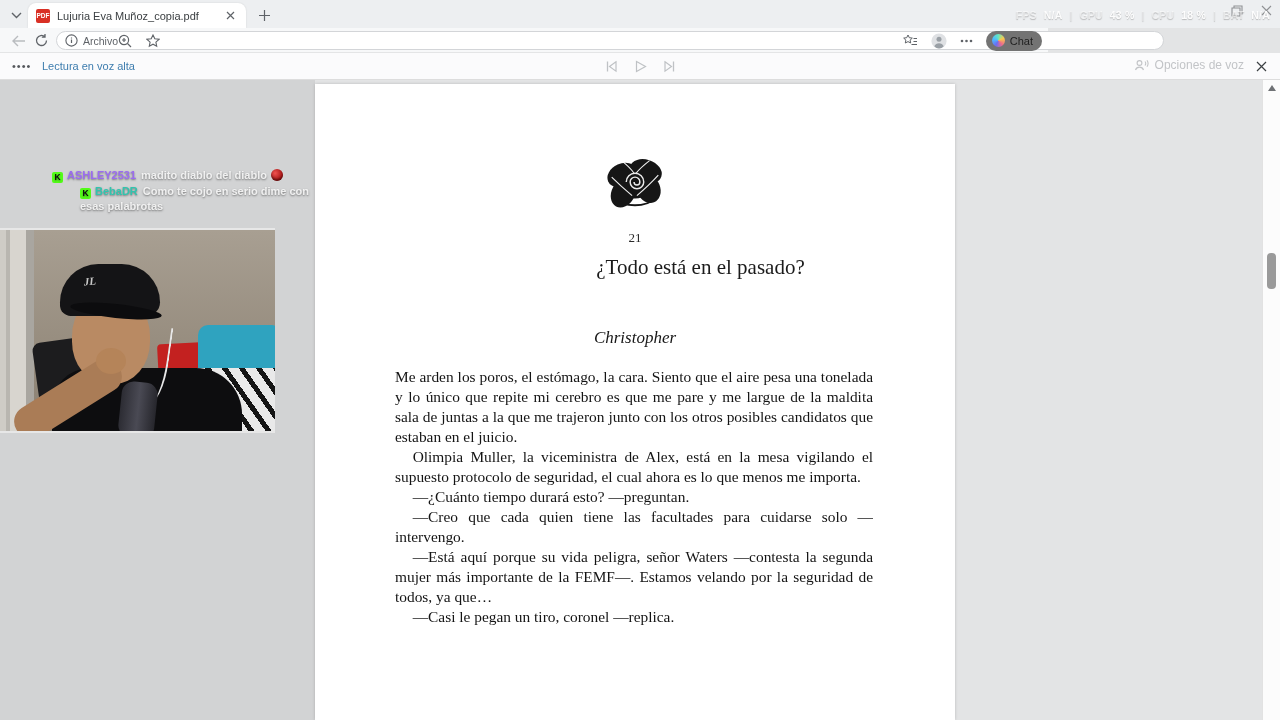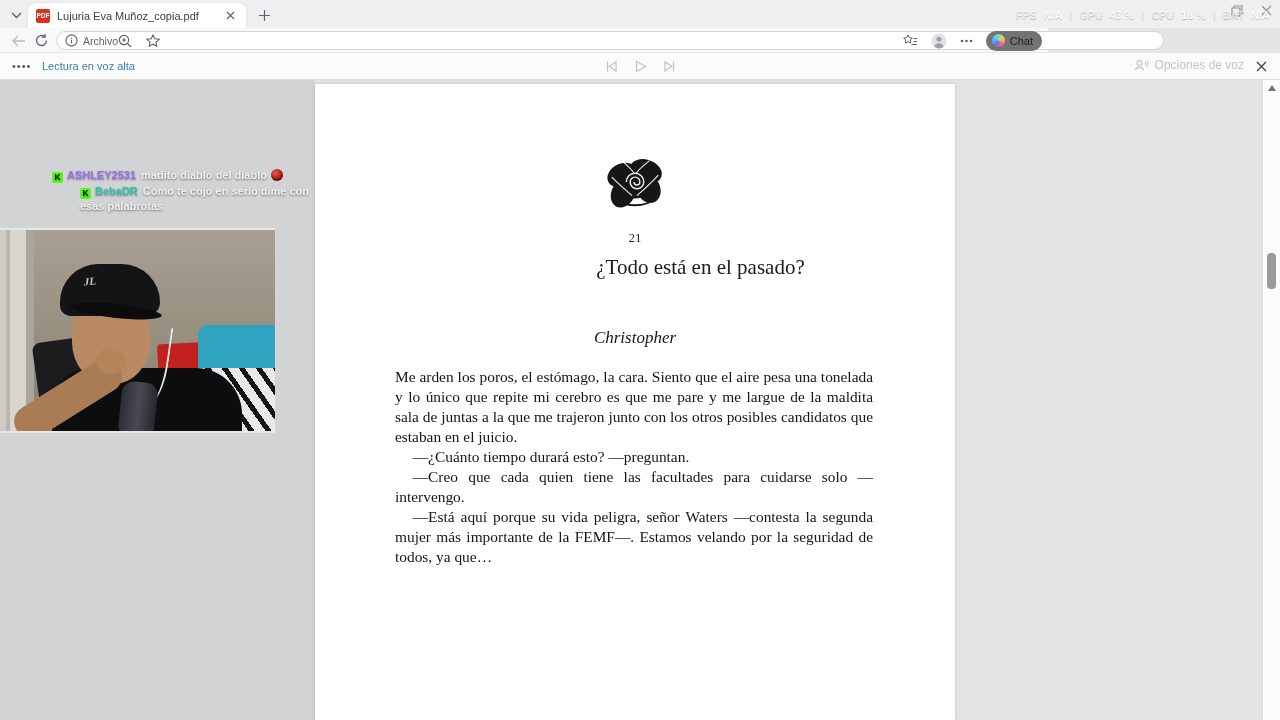--- a/index.html
+++ b/index.html
@@ -324,23 +324,25 @@
         <path d="M58 24q-9 10-22 21" stroke-width="1.2"></path>
         <path d="M20 9q9 7 13 13" stroke-width="1.2"></path>
         <path d="M49 9q-9 7-14 13" stroke-width="1.2"></path>
       </g>
     </svg>
     <div class="chap-num">21</div>
     <div class="chap-title">¿Todo está en el pasado?</div>
     <div class="pov">Christopher</div>
     <div class="body-text">
       <p>Me arden los poros, el estómago, la cara. Siento que el aire pesa una tonelada y lo único que repite mi cerebro es que me pare y me largue de la maldita sala de juntas a la que me trajeron junto con los otros posibles candidatos que estaban en el juicio.</p>
+      <p>Olimpia Muller, la viceministra de Alex, está en la mesa vigilando el supuesto protocolo de seguridad, el cual ahora es lo que menos me importa.</p>
       <p>—¿Cuánto tiempo durará esto? —preguntan.</p>
       <p>—Creo que cada quien tiene las facultades para cuidarse solo — intervengo.</p>
       <p>—Está aquí porque su vida peligra, señor Waters —contesta la segunda mujer más importante de la FEMF—. Estamos velando por la seguridad de todos, ya que…</p>
+      <p>—Casi le pegan un tiro, coronel —replica.</p>
     </div>
   </div>
 
   <div class="scrollbar">
     <span class="sb-up">
       <svg width="10" height="8" viewBox="0 0 10 8">
           <path d="M5 1L9 7H1z" fill="currentColor"></path>
         </svg>
     </span>
     <span class="sb-thumb"></span>

